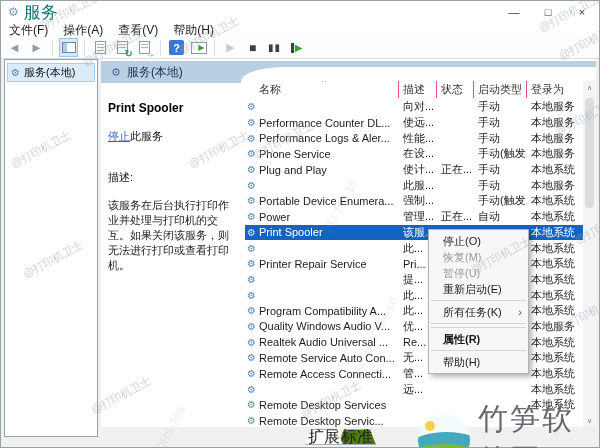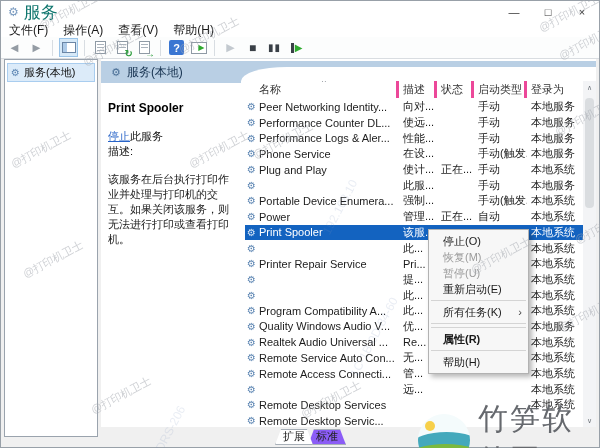--- a/index.html
+++ b/index.html
@@ -53,50 +53,50 @@
   .rightpane{position:absolute;left:100px;top:58px;right:3px;bottom:20px;background:#fff}
   .band{position:absolute;left:0;top:2px;right:0;height:22px;background:#b9cfe4;display:flex;
         align-items:center;padding-left:10px;gap:6px;font-size:12px;color:#15314f}
   .band-ico{color:#4a6f96;font-size:11px}
 
   .sidepanel{position:absolute;left:0;top:24px;width:140px;bottom:0;background:#fff;padding:10px 4px 0 7px;font-size:11px}
   .svc-title{font-weight:bold;font-size:12px;margin-top:8px;color:#000}
   .link-block{margin-top:14px}
   .link-line{margin-top:2px;color:#111}
   .link{color:#2864c8;text-decoration:underline}
-  .desc-label{color:#111}
+  .desc-label{margin-top:26px;color:#111}
   .desc-text{margin-top:13px;line-height:15px;color:#1c1c1c}
 
   
   .listpanel{position:absolute;left:140px;top:8px;right:0;bottom:0;background:#fff;
              border-top-left-radius:46px 14px}
   .lheader{position:absolute;left:4px;top:14px;right:13px;height:17px;display:flex;font-size:11px;
            color:#333;line-height:17px}
-  .hcell{border-right:3px solid #ec4899;overflow:visible;position:relative;white-space:nowrap}
+  .hcell{border-right:1px solid #ec4899;overflow:visible;position:relative;white-space:nowrap}
   .sortmark{position:absolute;left:76px;top:-10px;font-size:8px;color:#8a9096}
   .rowswrap{position:absolute;left:4px;top:32px;right:13px;bottom:0;overflow:hidden}
   .lrow{display:flex;align-items:center;height:15.7px;font-size:11px;color:#1c1c1c;white-space:nowrap}
   .lrow.sel{background:#1363c0;color:#fff}
   .lrow.sel .gear{color:#d6e6f7}
   .c-name{width:154px;display:flex;align-items:center;gap:3px;overflow:hidden}
   .lheader .c-name{display:block;padding-left:14px}
   .gear{color:#5d86b3;font-size:10px;flex:none;margin-left:2px}
   .c-desc{width:38px;padding-left:4px;overflow:hidden}
   .c-status{width:37px;padding-left:4px;overflow:hidden}
   .c-type{width:53px;padding-left:4px;overflow:hidden}
   .c-logon{flex:1;padding-left:4px;overflow:hidden;border-right:none}
   .vscroll{position:absolute;top:14px;right:0;width:13px;bottom:0;background:#f3f4f6;display:flex;
            flex-direction:column;align-items:center;font-size:7px;color:#70767c}
   .vs-up,.vs-down{height:13px;line-height:13px}
   .vs-thumb{width:9px;height:110px;background:#dadde0;margin-top:4px;border-radius:4px}
   .vs-down{margin-top:auto}
 
   
-  .tabbar{position:absolute;left:274px;bottom:2px;height:16px;display:flex;font-size:11px;z-index:5}
-  .tab{width:38px;text-align:center;line-height:15px;background:#8b5cf6;color:#222;
+  .tabbar{position:absolute;left:304px;bottom:2px;height:16px;display:flex;font-size:16px;z-index:5}
+  .tab{width:38px;text-align:center;line-height:15px;background:#4d7c0f;color:#222;
        clip-path:polygon(16% 0,84% 0,100% 100%,0 100%);box-shadow:inset 0 0 0 1px #a8b0b8;margin-right:-5px}
   .tab.active{background:#fff;z-index:2}
 
   
   .contextmenu{position:absolute;left:427px;top:228px;width:101px;background:#f7f7f7;
                border:1px solid #b2b2b2;box-shadow:3px 3px 5px rgba(0,0,0,.28);padding:3px 0;z-index:40}
   .mi{height:16px;line-height:16px;padding-left:14px;font-size:11px;color:#1a1a1a;position:relative;white-space:nowrap}
   .mi.dis{color:#9b9b9b}
   .mi.bold{font-weight:bold}
   .mi .sub{position:absolute;right:6px;top:0;font-size:11px;color:#444}
@@ -225,21 +225,20 @@
         <span class="hcell c-name"><span>名称</span><span class="sortmark">∧</span></span>
         <span class="hcell c-desc">描述</span>
         <span class="hcell c-status">状态</span>
         <span class="hcell c-type">启动类型</span>
         <span class="hcell c-logon">登录为</span>
       </div>
       <div class="rowswrap" id="rows">
           <div class="lrow">
             <span class="c-name">
               <span class="gear">⚙</span>
-              <span class="nm">Peer Networking Identity...</span>
             </span>
             <span class="c-desc">向对...</span>
             <span class="c-status"></span>
             <span class="c-type">手动</span>
             <span class="c-logon">本地服务</span>
           </div>
           <div class="lrow">
             <span class="c-name">
               <span class="gear">⚙</span>
               <span class="nm">Performance Counter DL...</span>

